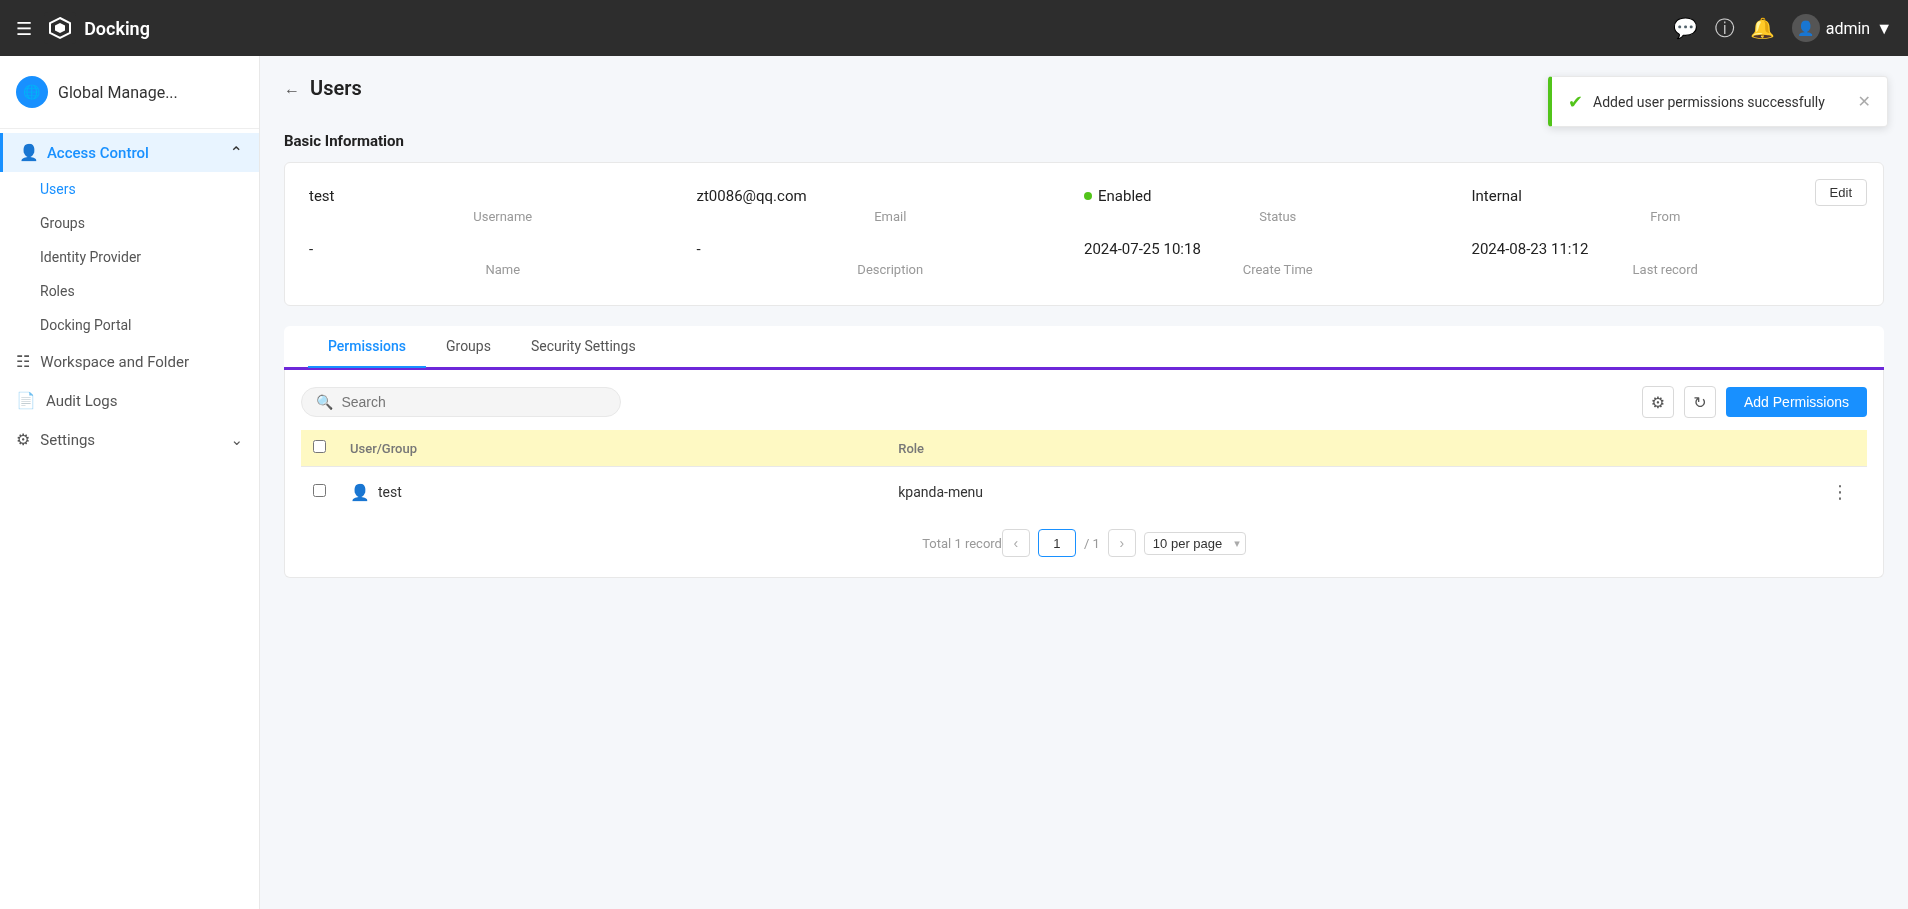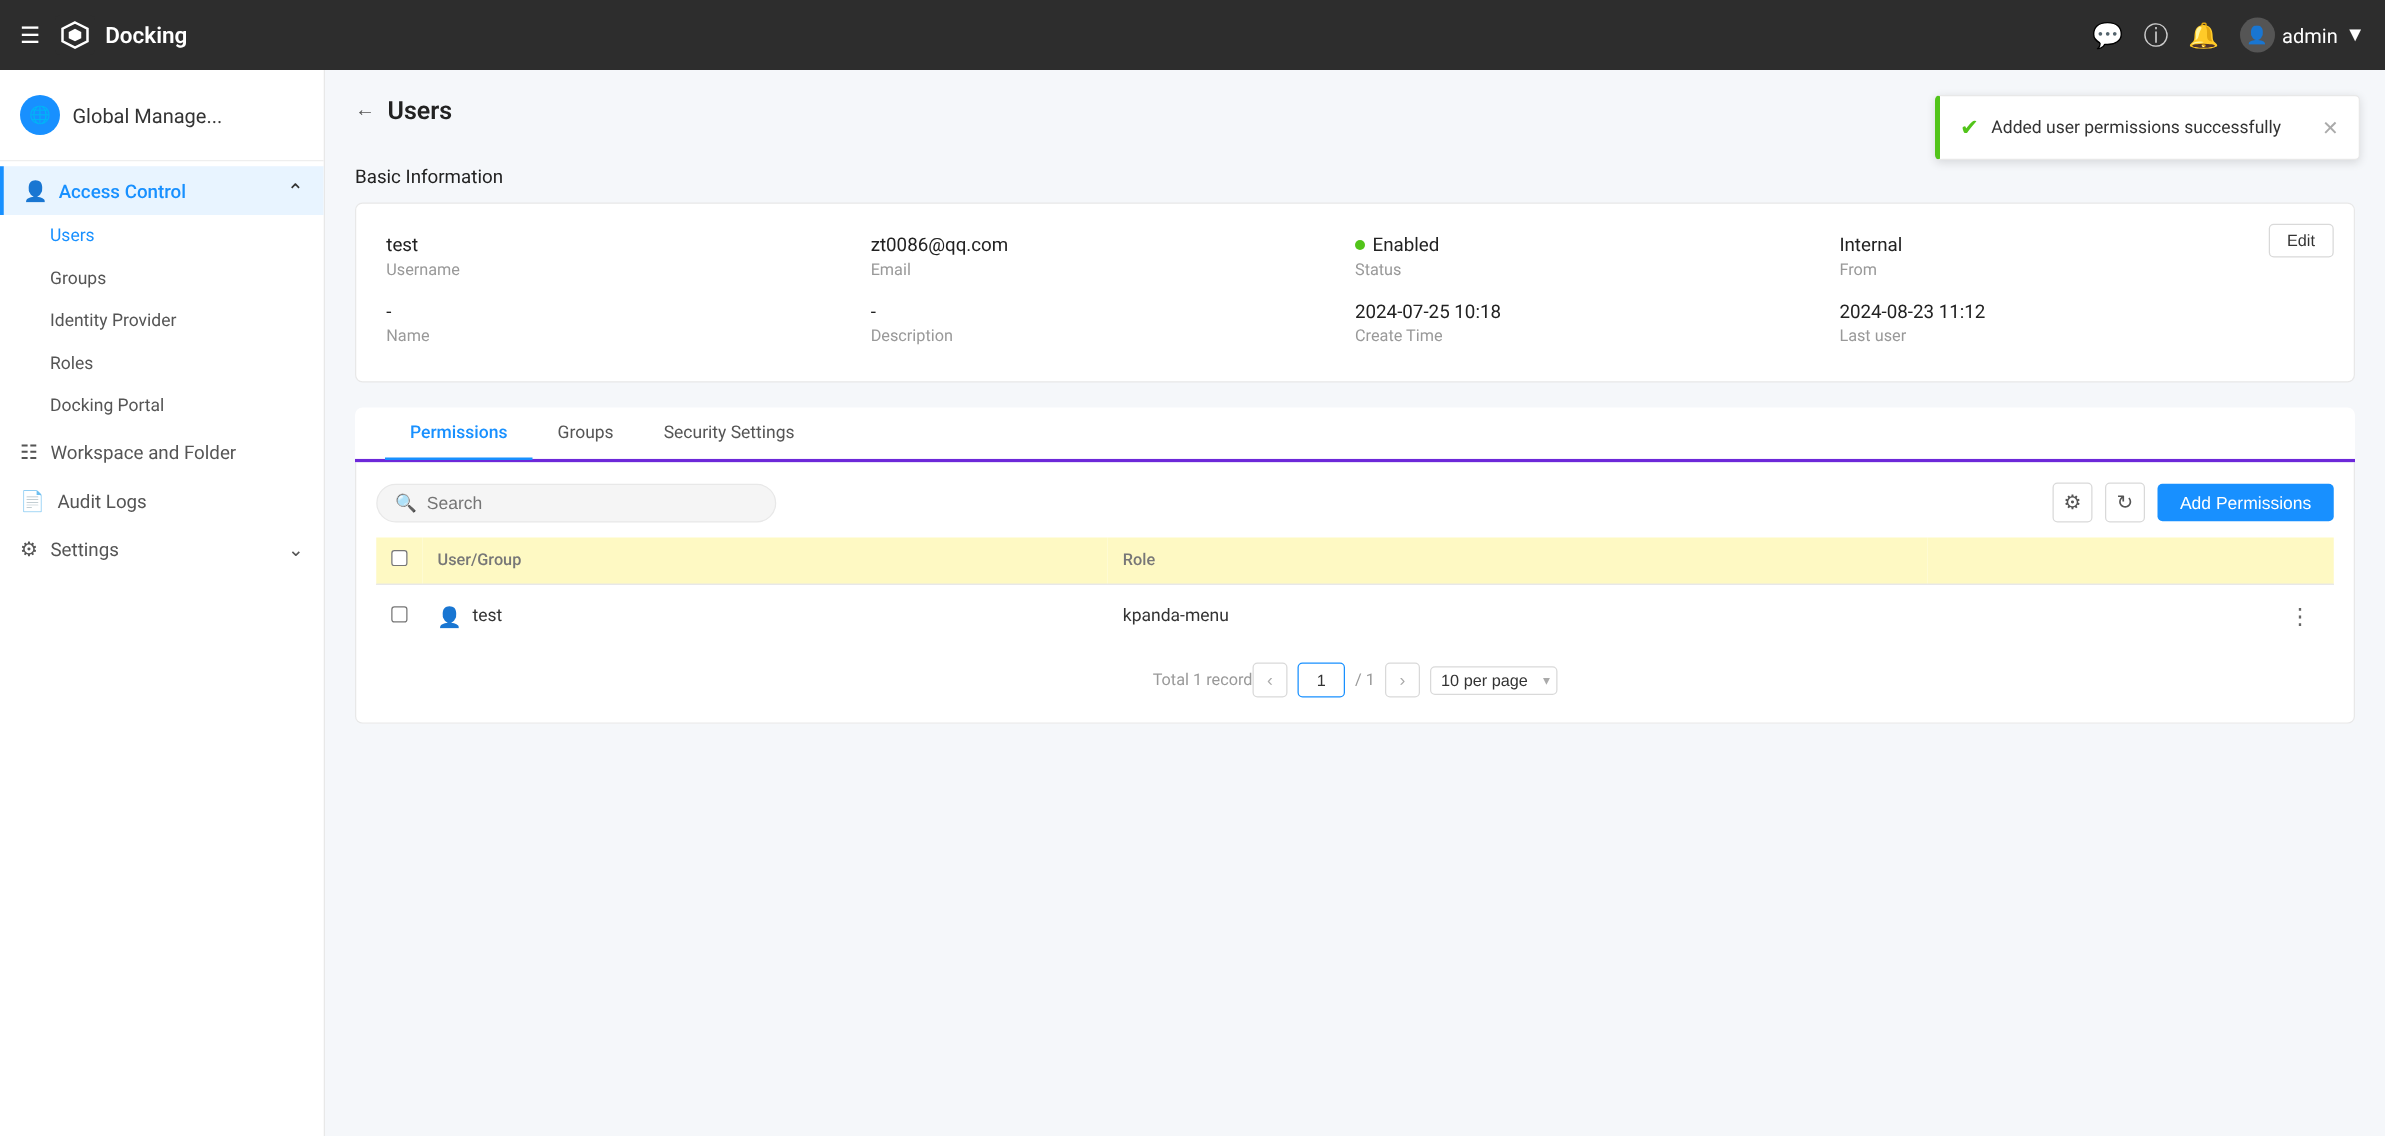--- a/index.html
+++ b/index.html
@@ -104,21 +104,21 @@
     .page-title { font-size: 20px; font-weight: 600; color: #222; }
 
     
     .card {
       background: #fff;
       border-radius: 6px;
       margin: 0 24px 20px;
       border: 1px solid #e8e8e8;
       position: relative;
     }
-    .section-label { font-size: 15px; font-weight: 400; color: #222; padding: 16px 24px 12px; }
+    .section-label { font-size: 15px; font-weight: 700; color: #222; padding: 16px 24px 12px; }
     .edit-btn {
       position: absolute;
       top: 16px;
       right: 16px;
       background: #fff;
       border: 1px solid #d9d9d9;
       border-radius: 4px;
       padding: 5px 14px;
       font-size: 13px;
       cursor: pointer;
@@ -126,21 +126,21 @@
     }
 
     .info-grid {
       display: grid;
       grid-template-columns: repeat(4, 1fr);
       gap: 0;
       padding: 0 24px 20px;
     }
     .info-cell { padding: 8px 0; }
     .info-value { font-size: 15px; color: #222; margin-bottom: 4px; display: flex; align-items: center; gap: 6px; }
-    .info-label { font-size: 13px; color: #999; }
+    .info-label { font-size: 13px; color: #999; text-align: center; }
     .status-dot { width: 8px; height: 8px; border-radius: 50%; background: #52c41a; display: inline-block; }
 
     
     .tabs-bar {
       display: flex;
       border-bottom: 3px solid #6d28d9;
       padding: 0 24px;
       margin: 0 24px;
       background: #fff;
       border-radius: 6px 6px 0 0;
@@ -420,21 +420,21 @@
         <div class="info-cell">
           <div class="info-value">-</div>
           <div class="info-label">Description</div>
         </div>
         <div class="info-cell">
           <div class="info-value">2024-07-25 10:18</div>
           <div class="info-label">Create Time</div>
         </div>
         <div class="info-cell">
           <div class="info-value">2024-08-23 11:12</div>
-          <div class="info-label">Last user</div>
+          <div class="info-label">Last record</div>
         </div>
       </div>
     </div>
 
     <div class="tabs-bar">
       <div class="tab active">
         <span>Permissions</span>
       </div>
       <div class="tab">
         <span>Groups</span>

